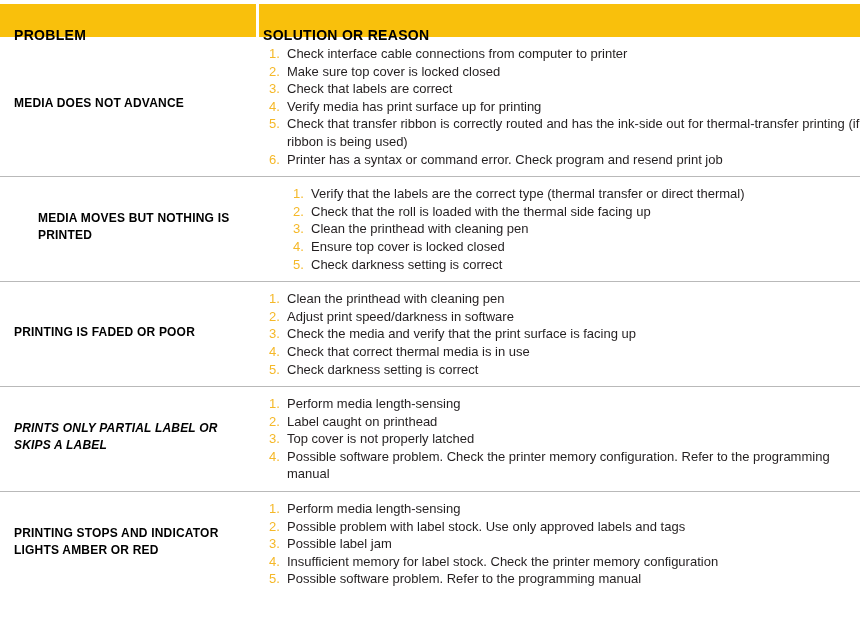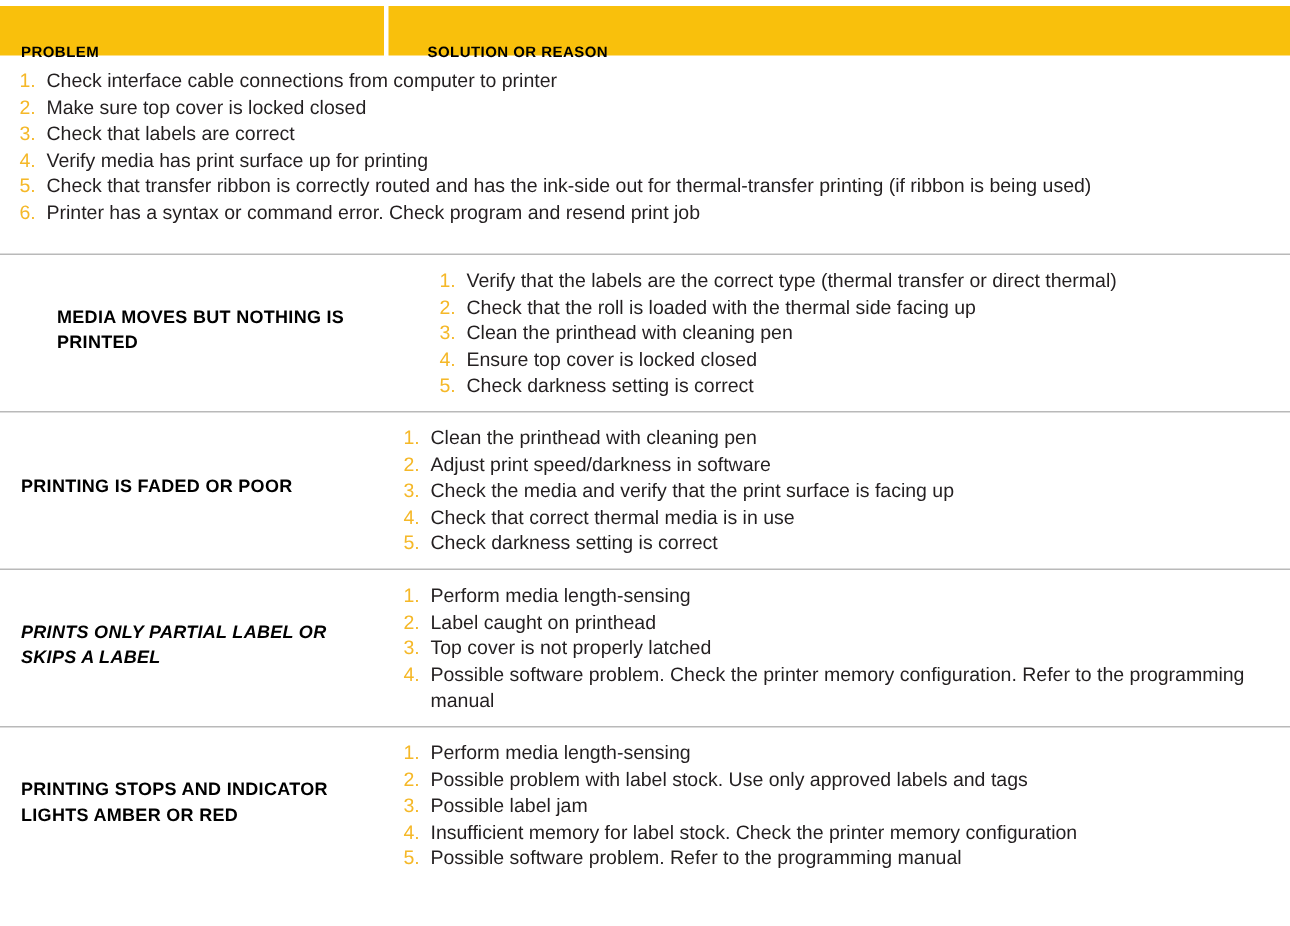--- a/index.html
+++ b/index.html
@@ -38,24 +38,24 @@
     width: 256px;
     padding-left: 14px;
   }
   .th-gap {
     width: 3px;
     background: #ffffff;
     height: 33px;
   }
   .th-solution {
     width: 601px;
-    padding-left: 26px;
+    padding-left: 4px;
   }
   .th-label {
-    font-size: 10px;
+    font-size: 14px;
     font-weight: bold;
     letter-spacing: 0.3px;
     color: #000000;
     margin-top: 29px;
   }
 
   
   .row {
     display: flex;
     align-items: flex-start;
@@ -125,20 +125,23 @@
       <span class="th-label">PROBLEM</span>
     </div>
     <div class="th-gap"></div>
     <div class="th th-solution">
       <span class="th-label">SOLUTION OR REASON</span>
     </div>
   </div>
 
   <div id="rows-container">
       <div class="row sec" style="min-height: 132px;">
+        <div class="cell-problem" style="min-height: 116px;">
+          <div class="problem-label">MEDIA DOES NOT ADVANCE</div>
+        </div>
         <div class="cell-solution">
           <ol class="solution-list">
             <li>
               <span class="num">1.</span>
               <span class="txt">Check interface cable connections from computer to printer</span>
             </li>
             <li>
               <span class="num">2.</span>
               <span class="txt">Make sure top cover is locked closed</span>
             </li>

